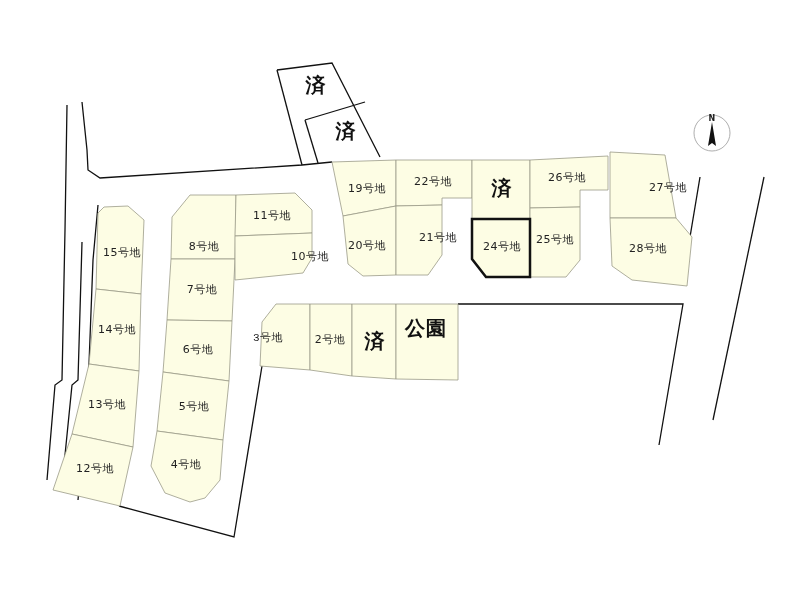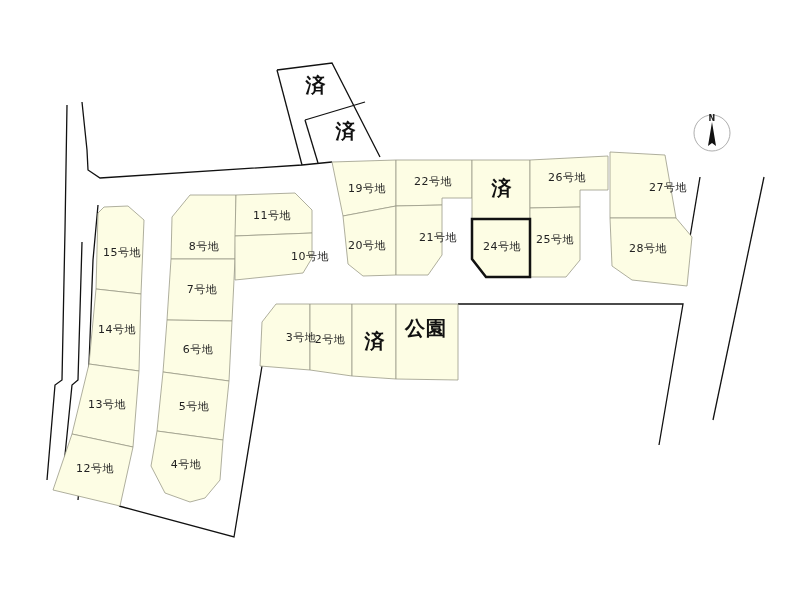--- a/index.html
+++ b/index.html
@@ -79,21 +79,21 @@
 <div class="compass">
   <svg width="40" height="40" viewBox="0 0 40 40">
     <circle cx="20" cy="20" r="18" fill="#fff" stroke="#999" stroke-width="0.8"></circle>
     <polygon points="20,9 24,33 20,30 16,33" fill="#111"></polygon>
   </svg>
 </div>
 <div class="lbl" style="left:712px;top:118px;font-size:8px;font-weight:bold;">N</div>
 
 <div id="labels">
     <div class="lbl" style="left: 330px; top: 339px;">2号地</div>
-    <div class="lbl" style="left: 301px; top: 337px;">3号地</div>
+    <div class="lbl" style="left: 268px; top: 337px; font-family: Liberation Mono, monospace;">3号地</div>
     <div class="lbl" style="left: 186px; top: 464px;">4号地</div>
     <div class="lbl" style="left: 194px; top: 406px;">5号地</div>
     <div class="lbl" style="left: 198px; top: 349px;">6号地</div>
     <div class="lbl" style="left: 202px; top: 289px;">7号地</div>
     <div class="lbl" style="left: 204px; top: 214px; margin-top: 32px;">8号地</div>
     <div class="lbl" style="left: 269px; top: 256px; margin-left: 41px;">10号地</div>
     <div class="lbl" style="left: 272px; top: 215px;">11号地</div>
     <div class="lbl" style="left: 95px; top: 468px;">12号地</div>
     <div class="lbl" style="left: 107px; top: 404px;">13号地</div>
     <div class="lbl" style="left: 117px; top: 329px; text-align: center;">14号地</div>

